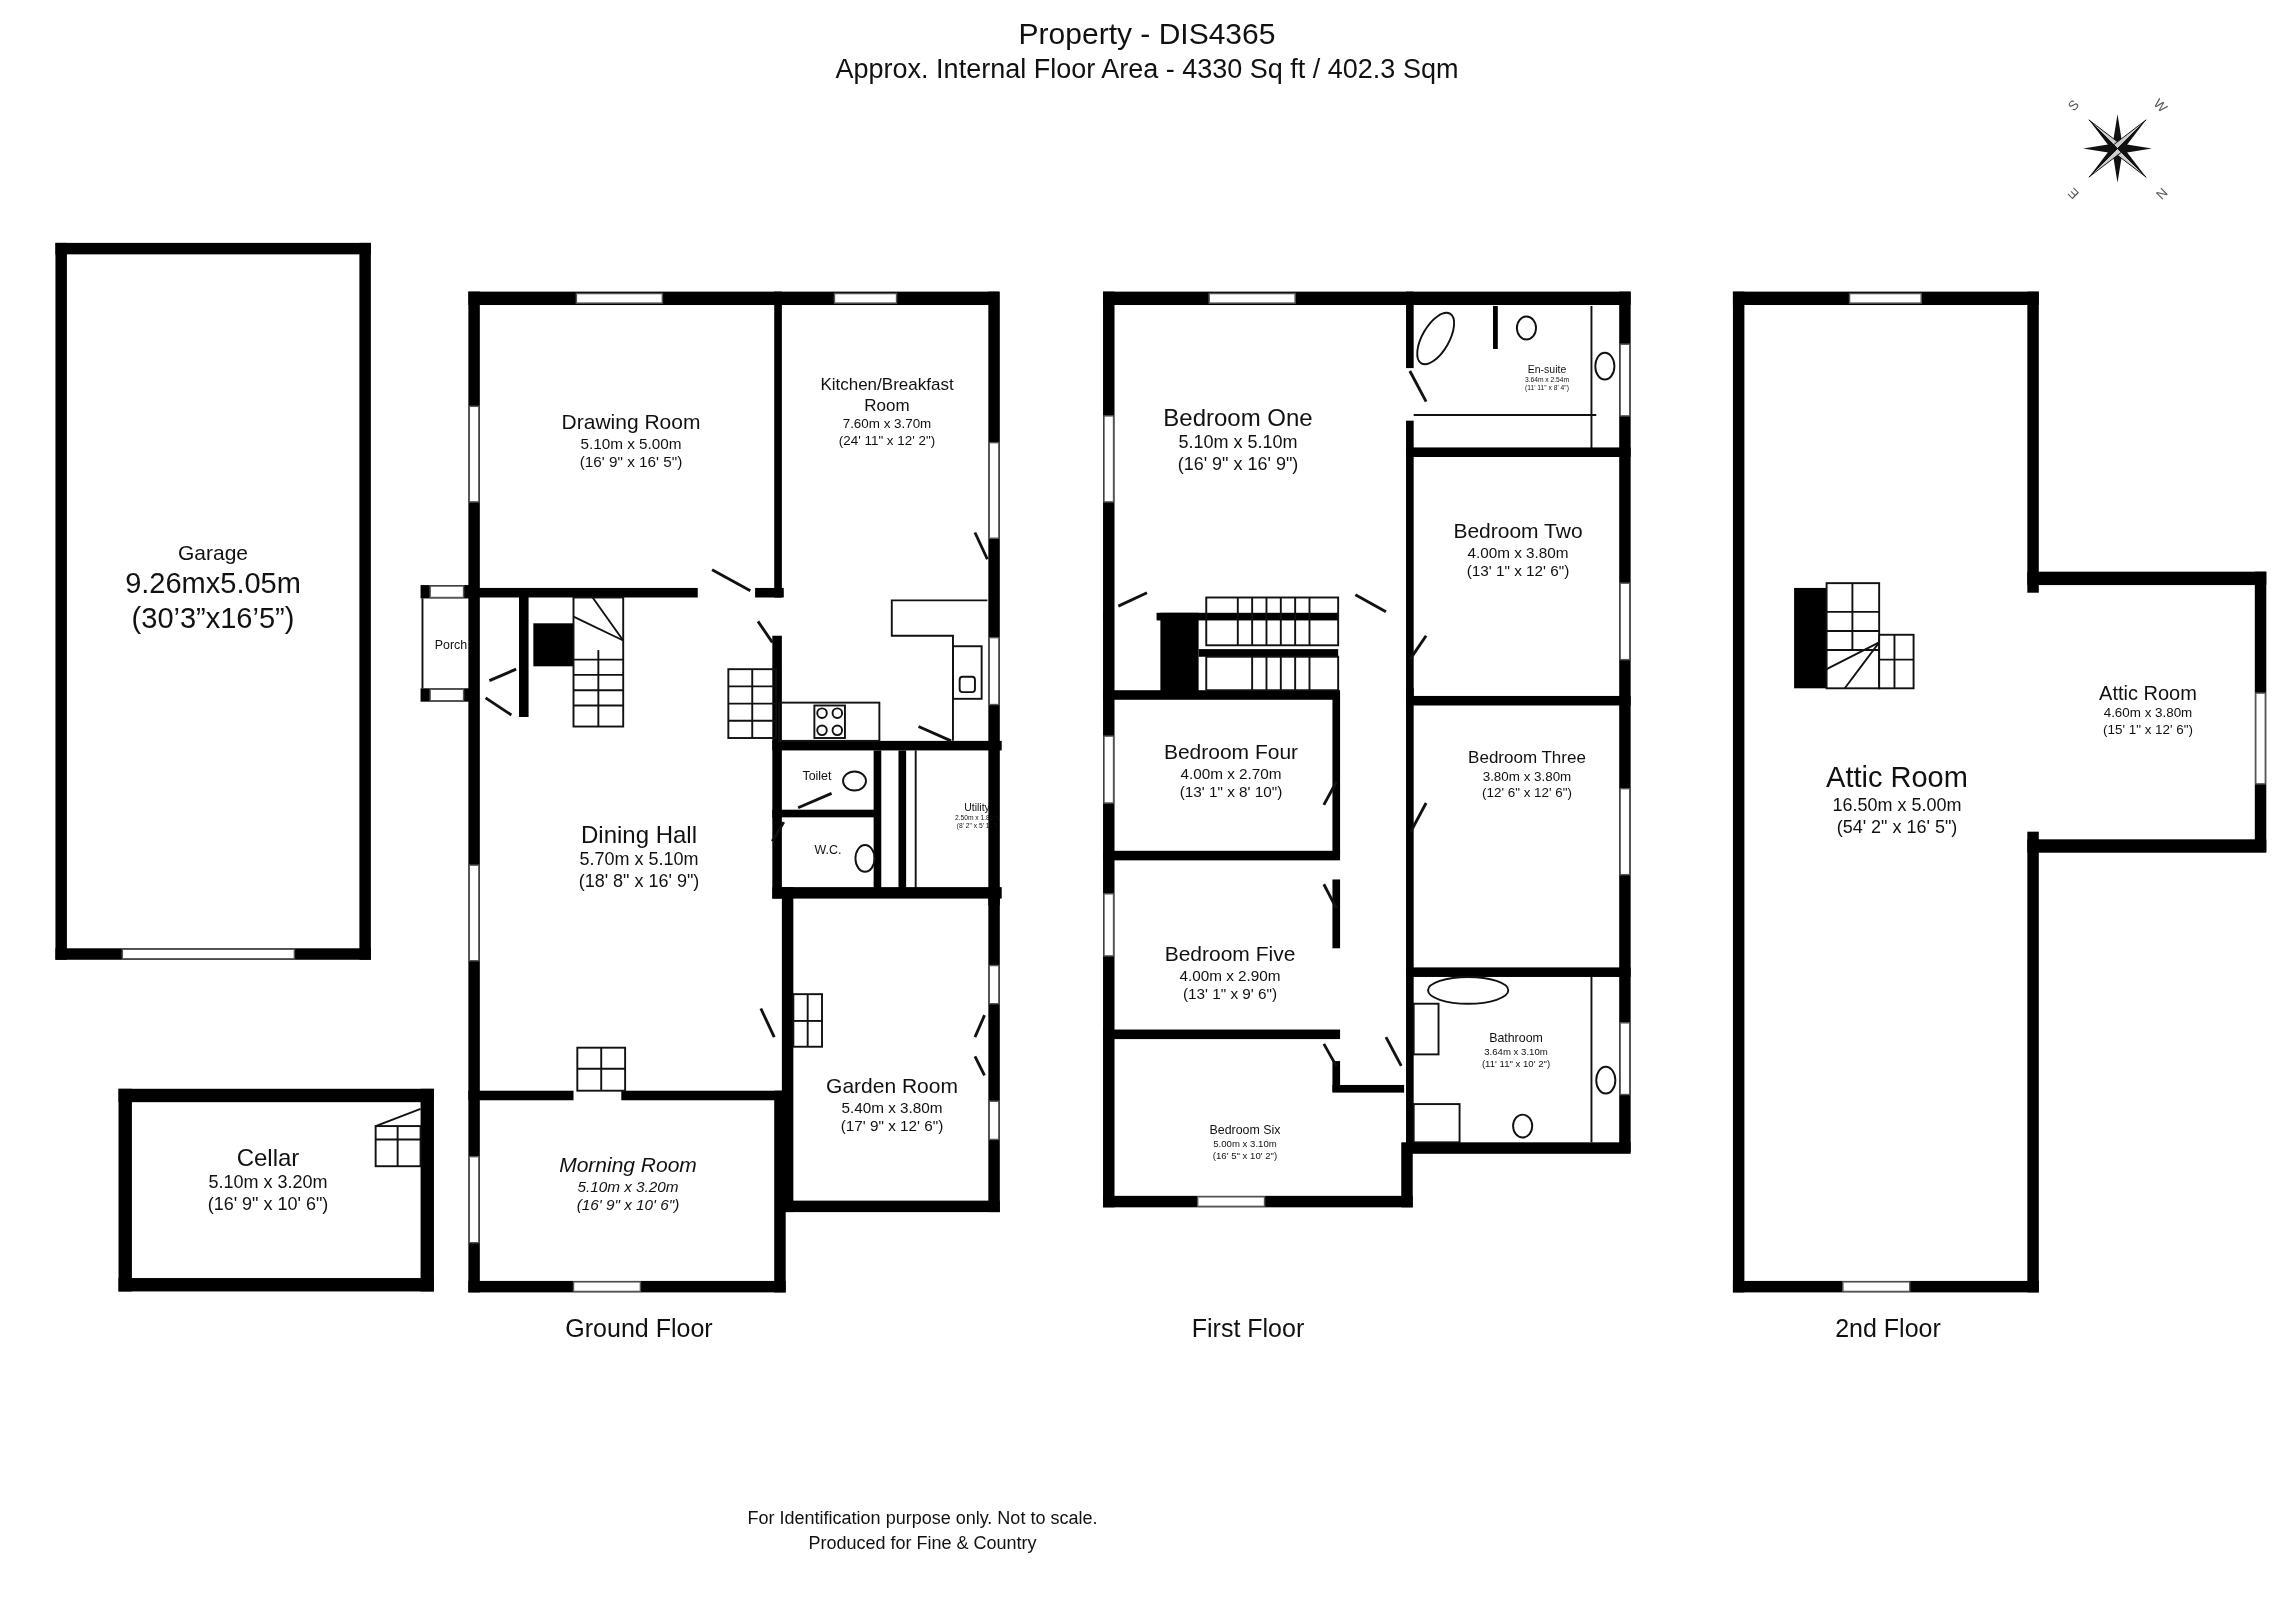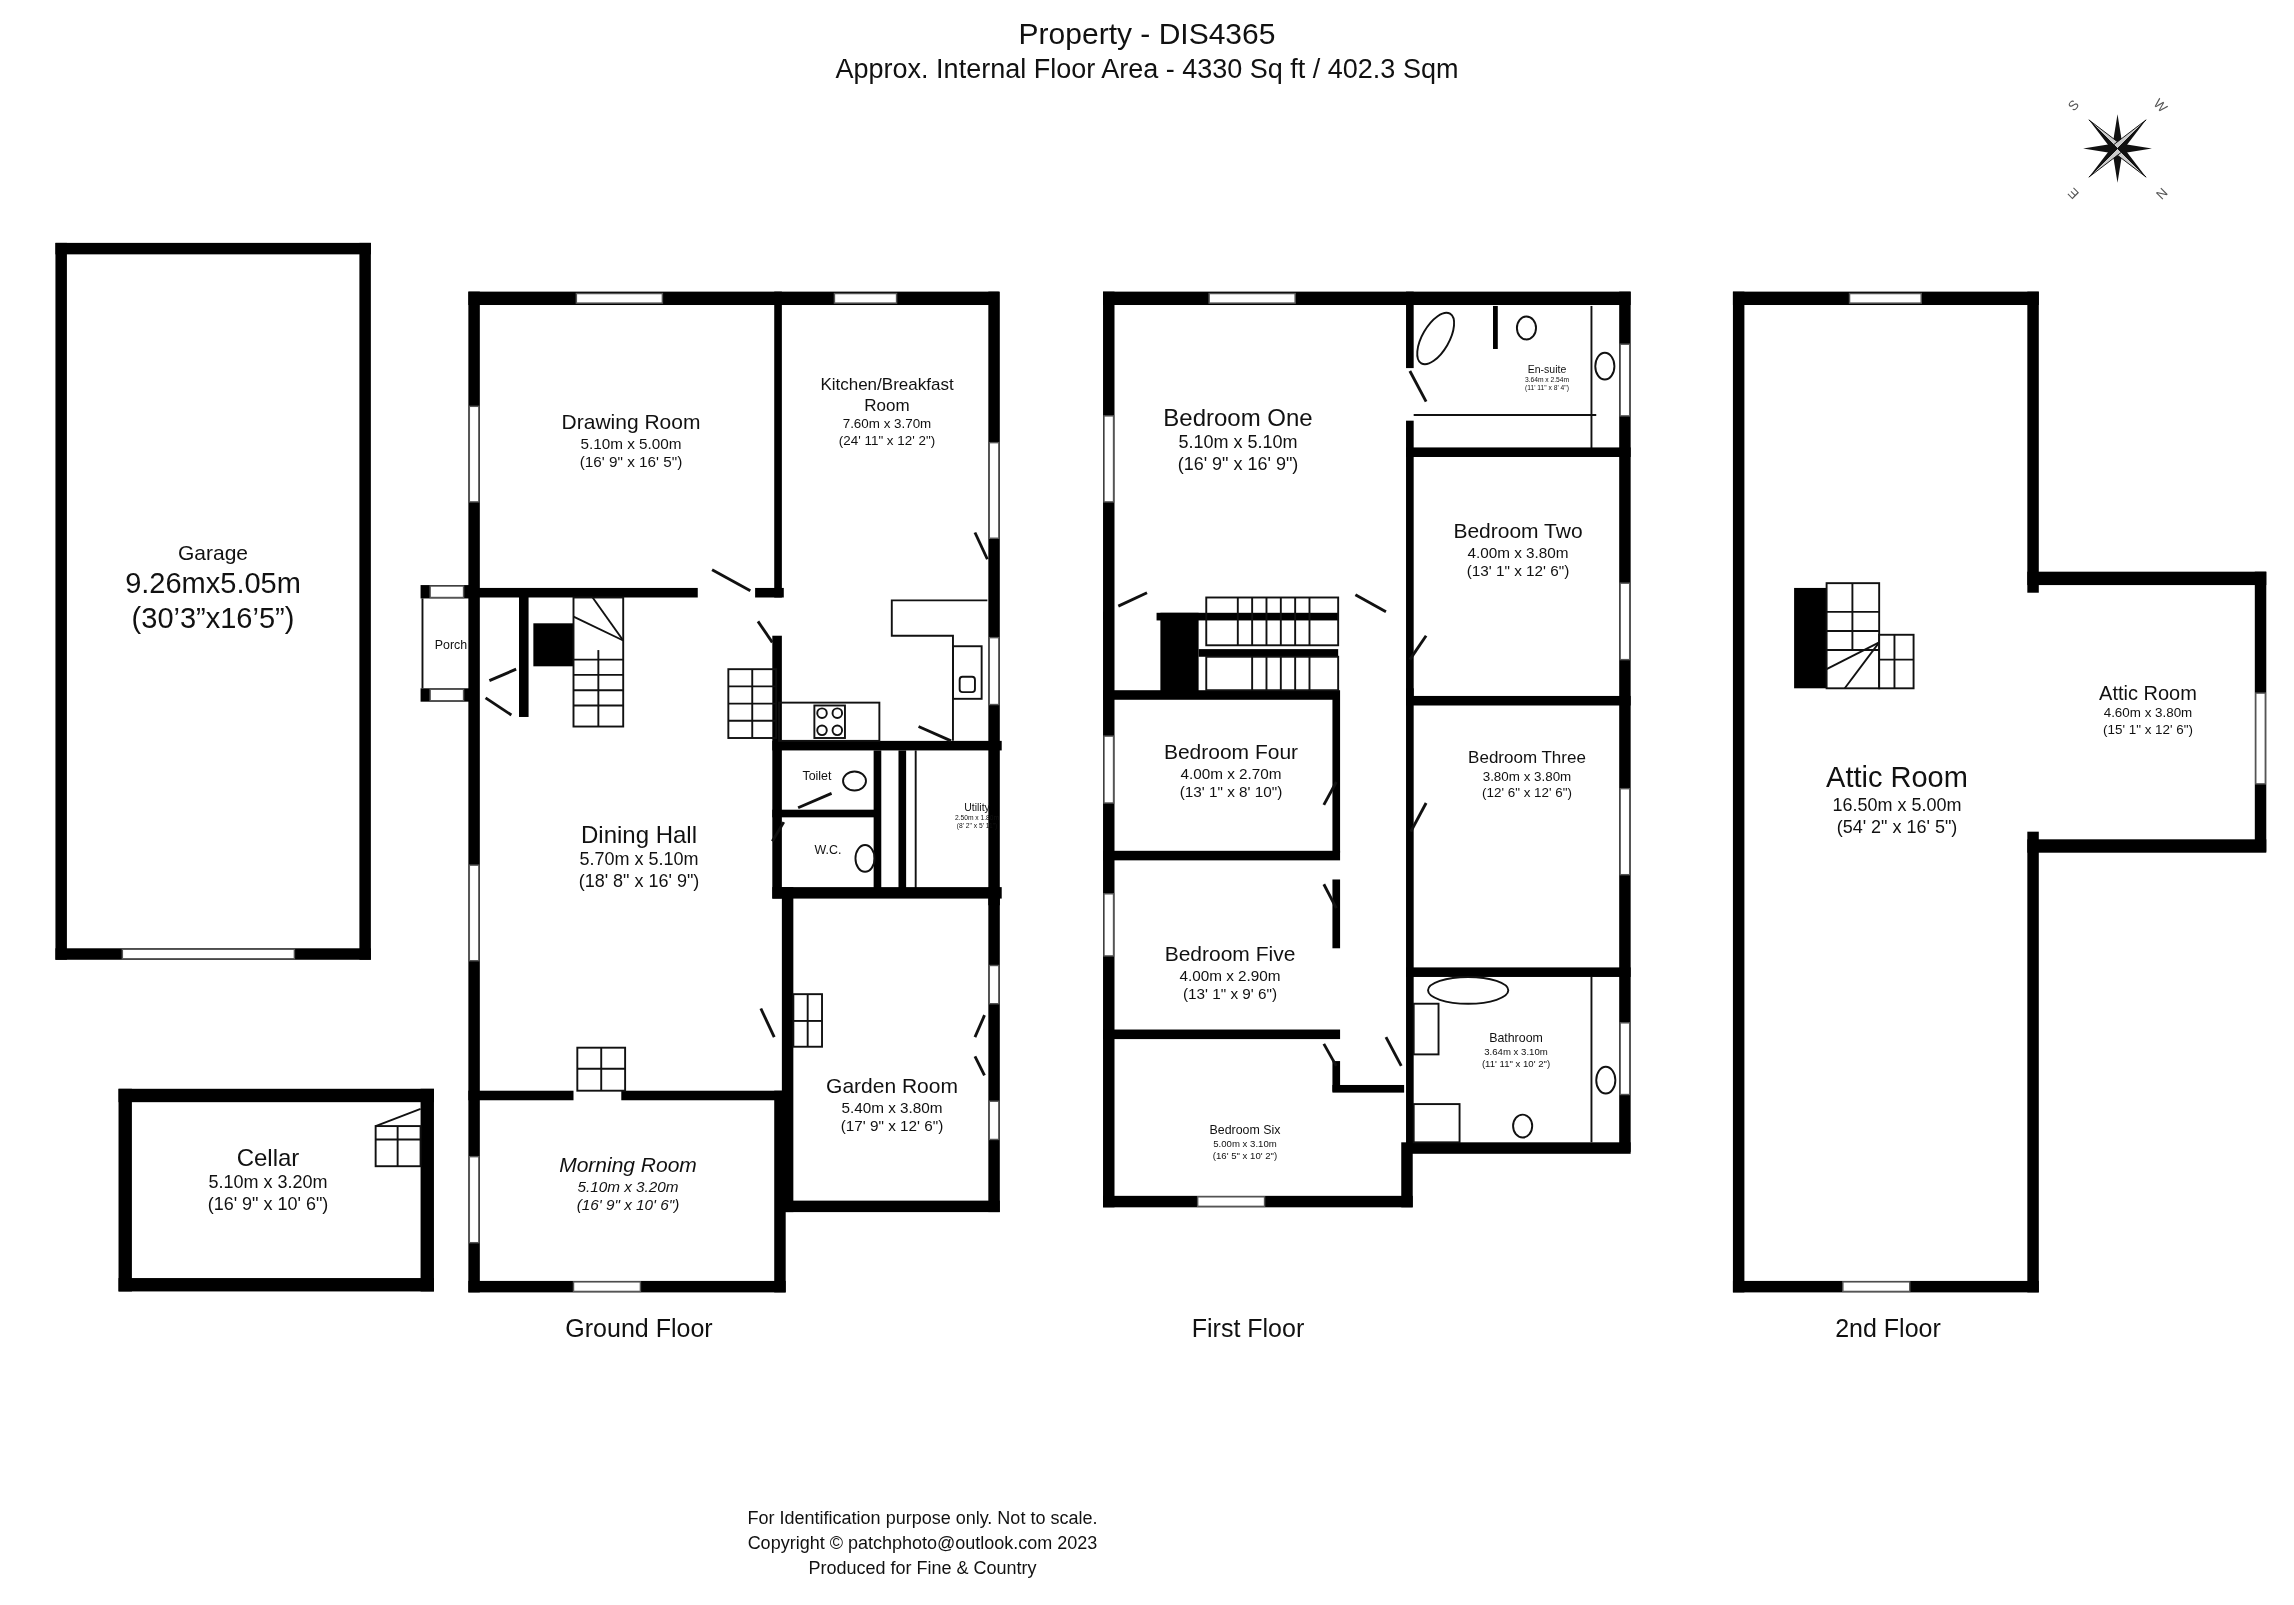--- a/index.html
+++ b/index.html
@@ -403,16 +403,15 @@
   <span class="m">4.60m x 3.80m</span>
   <span class="i">(15' 1" x 12' 6")</span>
 </div>
 
 <div class="floor" style="left:639px;top:1314px;">Ground Floor</div>
 <div class="floor" style="left:1248px;top:1314px;">First Floor</div>
 <div class="floor" style="left:1888px;top:1314px;">2nd Floor</div>
 
 <div class="footer">
   <div>For Identification purpose only.  Not to scale.</div>
-  <div>Copyright © patchphoto@outlook.com 2023</div>
   <div>Produced for Fine &amp; Country</div>
 </div>
 
 
 </body></html>

